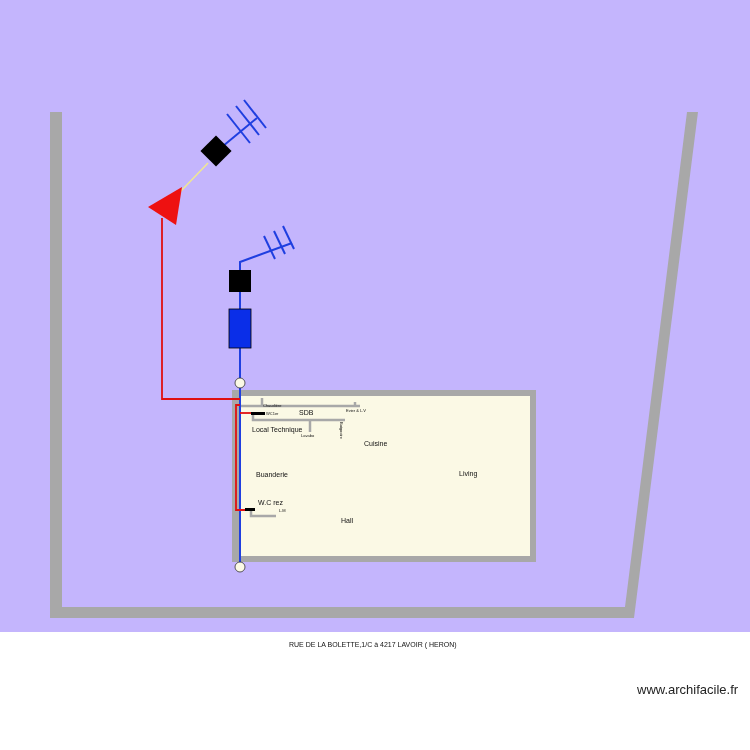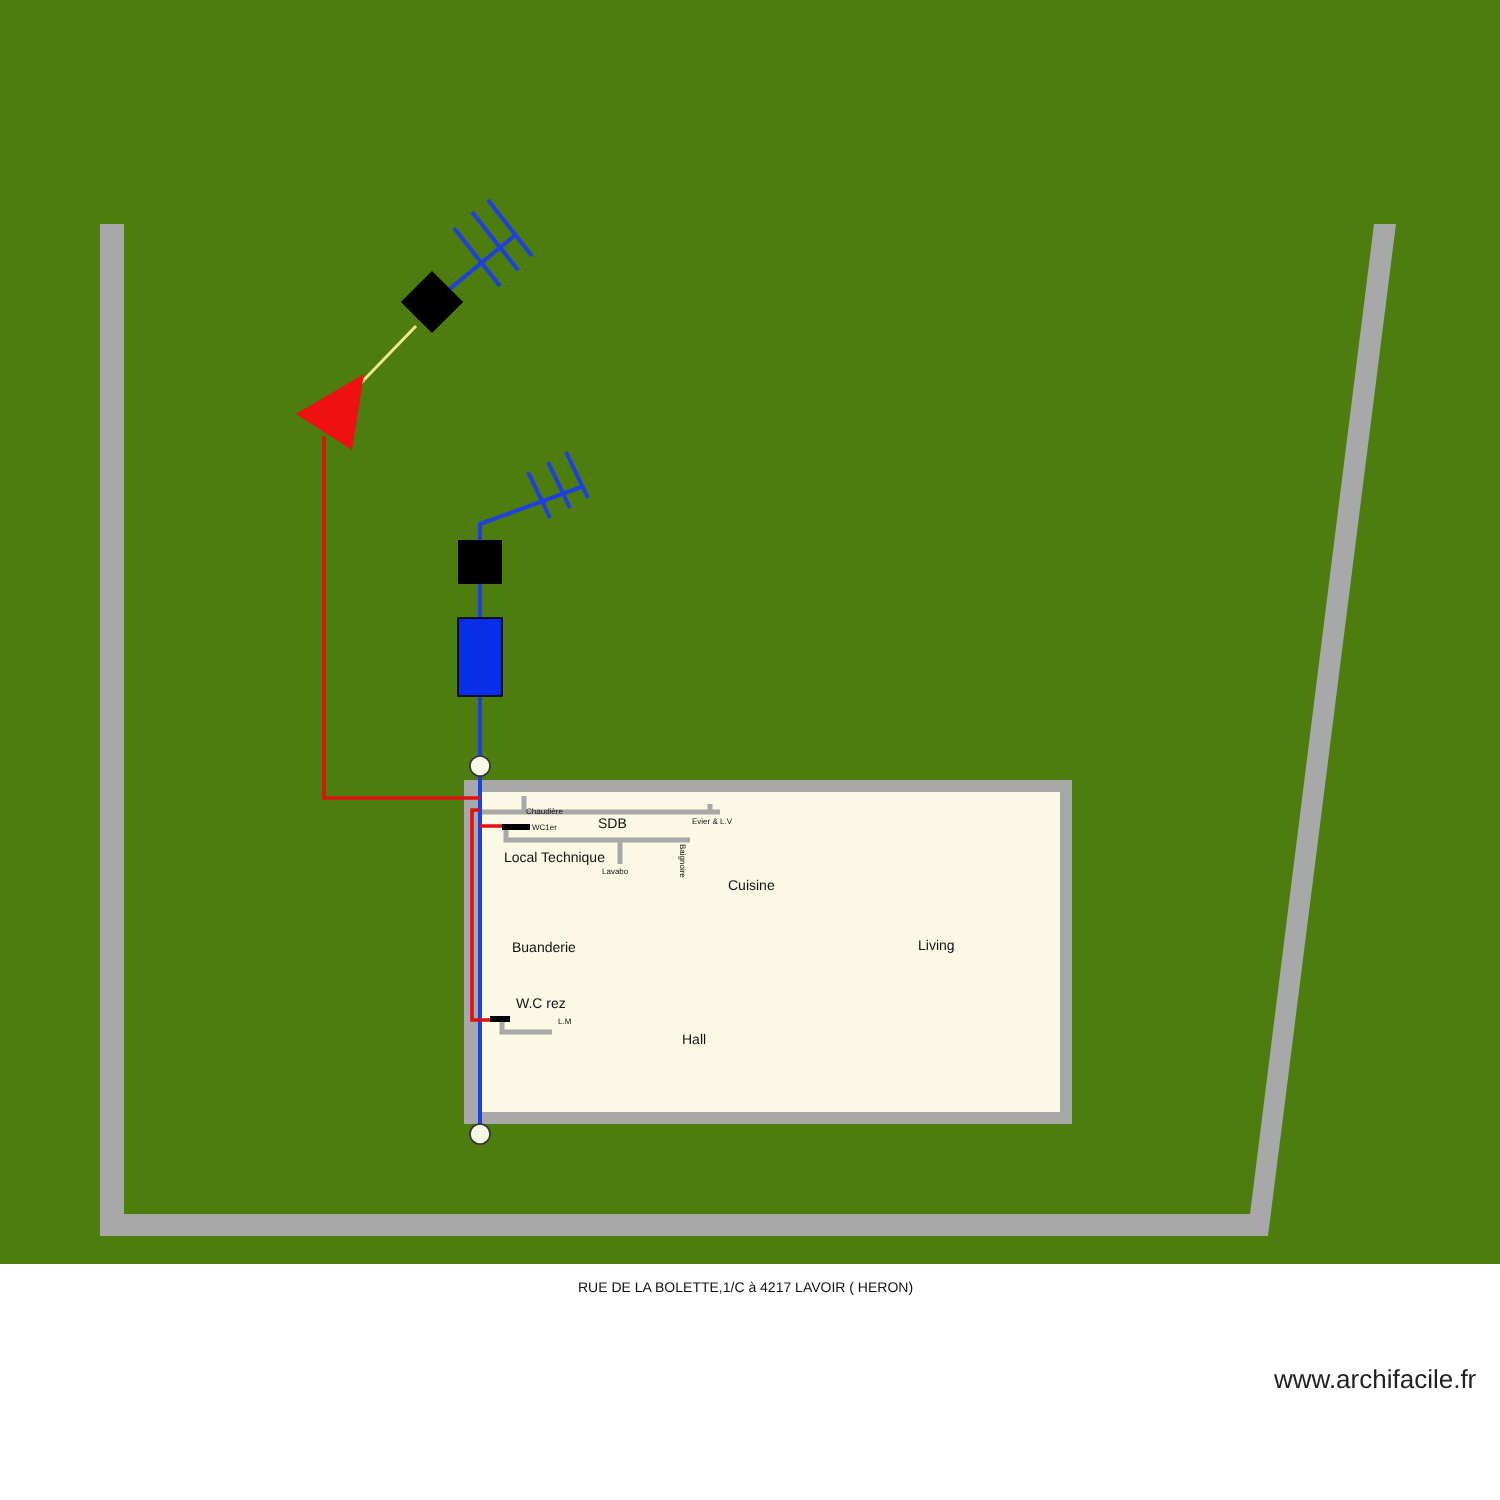--- a/index.html
+++ b/index.html
@@ -1,17 +1,17 @@
 <!DOCTYPE html>
 <html><head>
   <meta charset="utf-8">
   <style>
     html, body { margin: 0; padding: 0; background: #ffffff; }
     body { width: 750px; height: 750px; position: relative; overflow: hidden; font-family: "Liberation Sans", sans-serif; }
-    #canvas { position: absolute; left: 0; top: 0; width: 750px; height: 632px; background: #4d7c0f; }
+    #canvas { position: absolute; left: 0; top: 0; width: 750px; height: 632px; background: #c4b5fd; }
     .lbl { position: absolute; white-space: nowrap; color: #111; font-family: "Liberation Sans", sans-serif; line-height: 1; }
     .room { font-size: 7px; }
     .tiny { font-size: 4px; }
     .addr { font-size: 7px; }
     .brand { font-size: 13px; color: #222; }
   </style>
 </head>
 <body>
 
 <div id="canvas">

